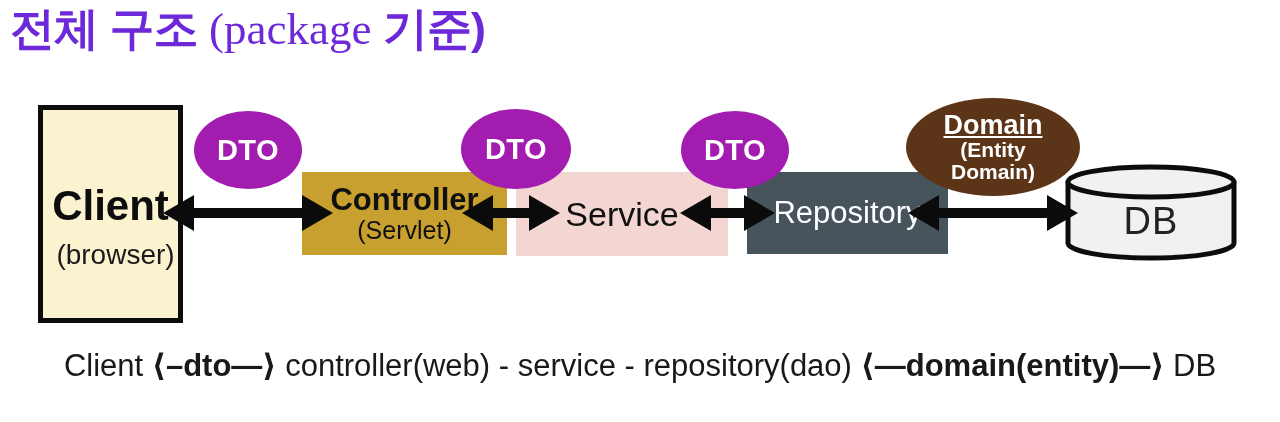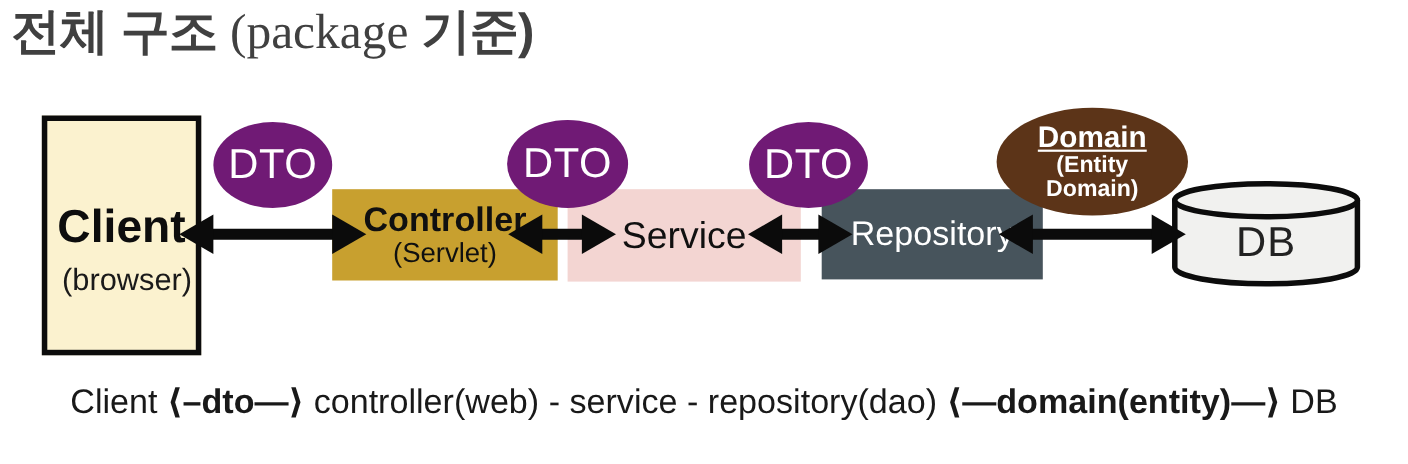--- a/index.html
+++ b/index.html
@@ -2,21 +2,21 @@
 <html><head>
 <meta charset="utf-8">
 <style>
   html,body { margin:0; padding:0; background:#ffffff; }
   .stage {
     position:relative; width:1280px; height:422px; background:#ffffff;
     font-family:"Liberation Sans","DejaVu Sans",sans-serif; overflow:hidden;
   }
   .title {
     position:absolute; left:10px; top:2px; margin:0;
-    font-size:45px; font-weight:700; color:#404040; letter-spacing:-1px;
+    font-size:45px; font-weight:700; color:#6d28d9; letter-spacing:-1px;
     white-space:nowrap; line-height:1.2;
   }
   .title .latin { font-family:"Liberation Serif","DejaVu Serif",serif; font-weight:500; letter-spacing:0; }
 
   .box {
     position:absolute; display:flex; flex-direction:column;
     align-items:center; justify-content:center; box-sizing:border-box;
     text-align:center;
   }
   .client {
@@ -33,21 +33,21 @@
   .service { left:516px; top:172px; width:212px; height:84px; background:#f3d5d2; color:#101010; }
   .service-name { font-size:34px; font-weight:400; }
 
   .repository { left:747px; top:172px; width:201px; height:82px; background:#47545c; color:#ffffff; }
   .repository-name { font-size:31px; font-weight:500; }
 
   .ellipse {
     position:absolute; border-radius:50%; display:flex; flex-direction:column;
     align-items:center; justify-content:center; color:#ffffff; text-align:center;
   }
-  .dto { background:#701a75; font-size:38px; font-weight:400; letter-spacing:0.5px; }
+  .dto { background:#a21caf; font-size:29px; font-weight:700; letter-spacing:0.5px; }
   .dto1 { left:194px; top:111px; width:108px; height:78px; }
   .dto2 { left:461px; top:109px; width:110px; height:80px; }
   .dto3 { left:681px; top:111px; width:108px; height:78px; }
 
   .domain { left:906px; top:98px; width:174px; height:98px; background:#5c3418; line-height:1.05; }
   .domain-name { font-size:27px; font-weight:700;text-decoration:underline; }
   .domain-sub  { font-size:21px; font-weight:700; }
 
   .layer { position:absolute; left:0; top:0; }
 

